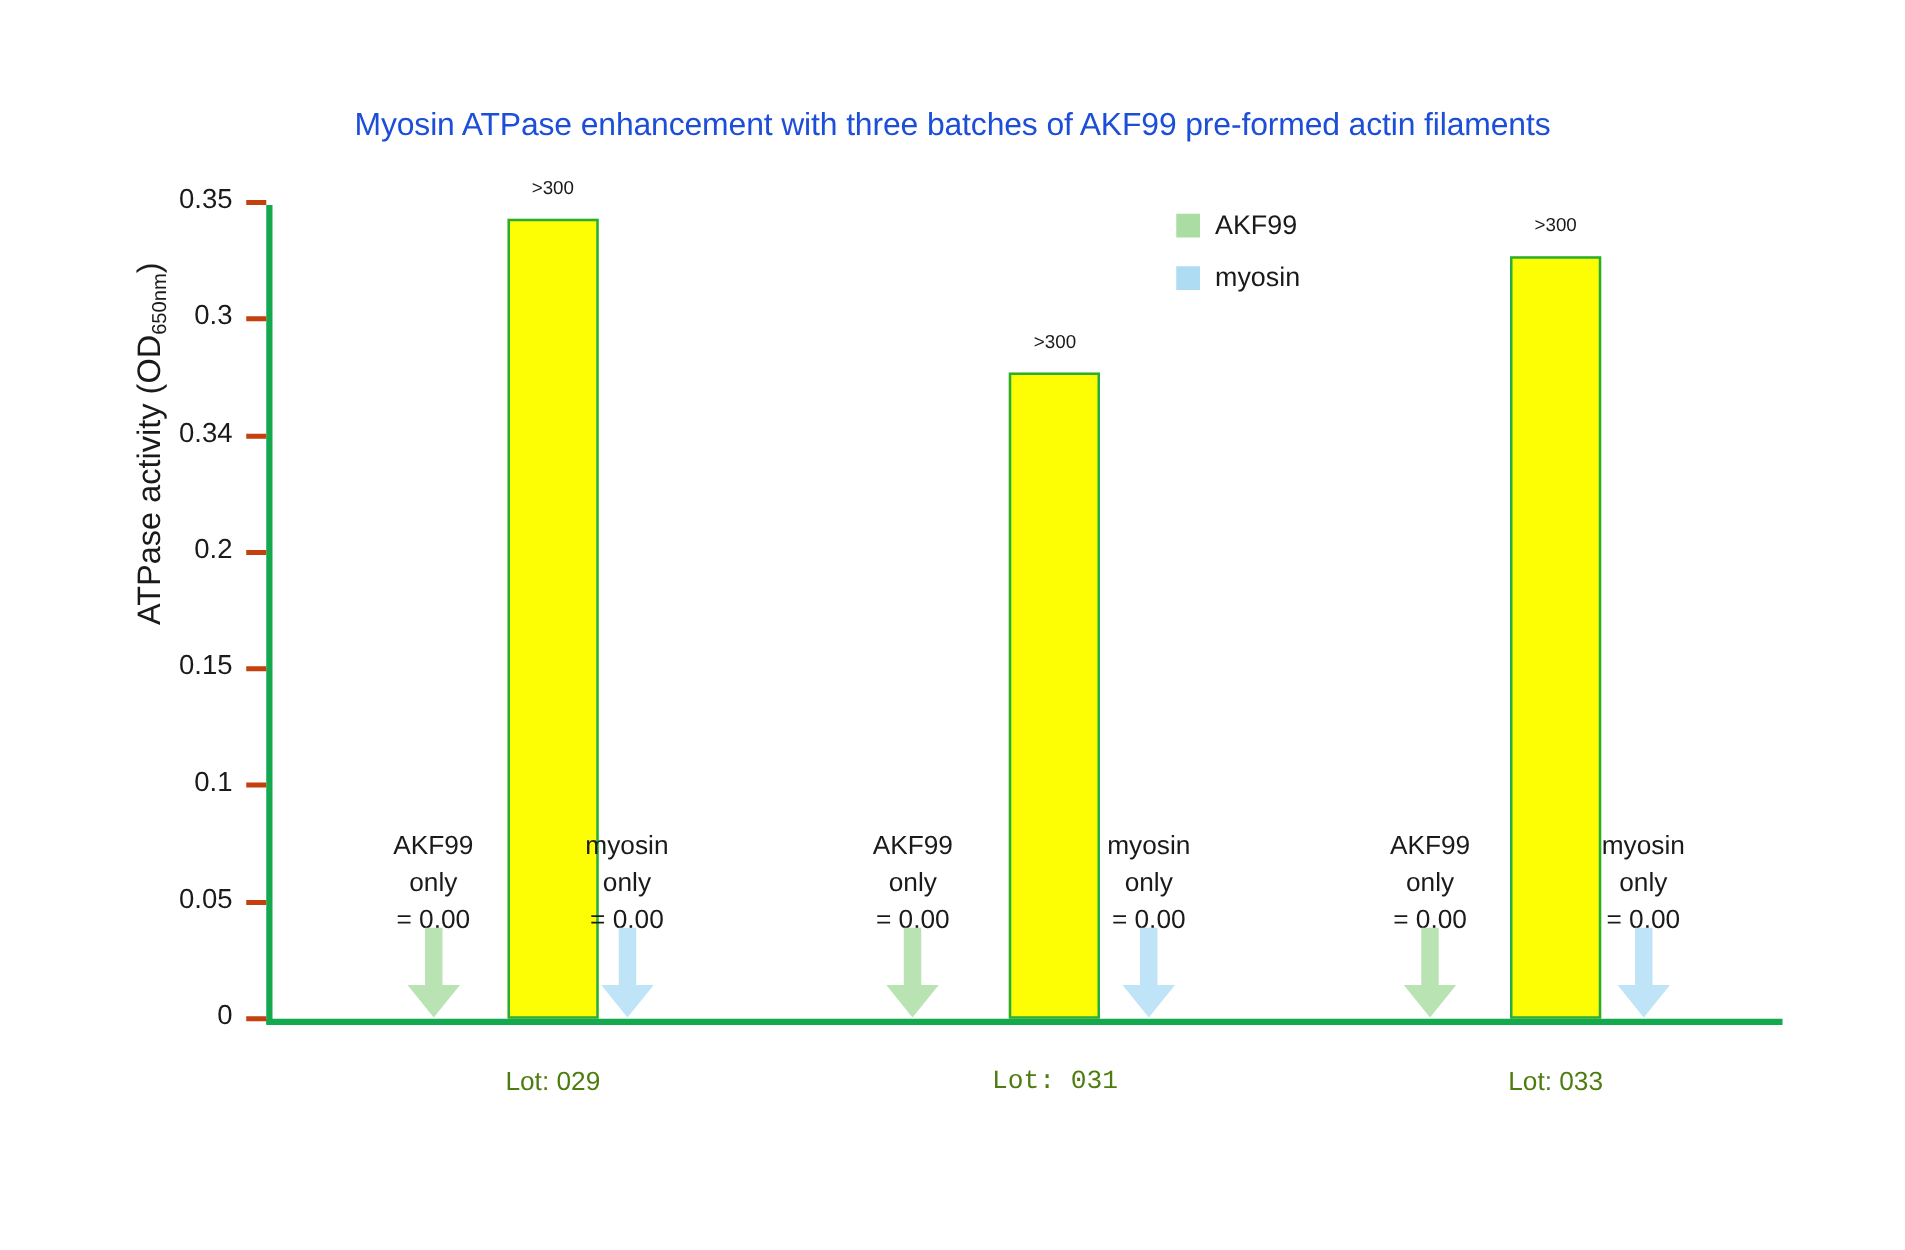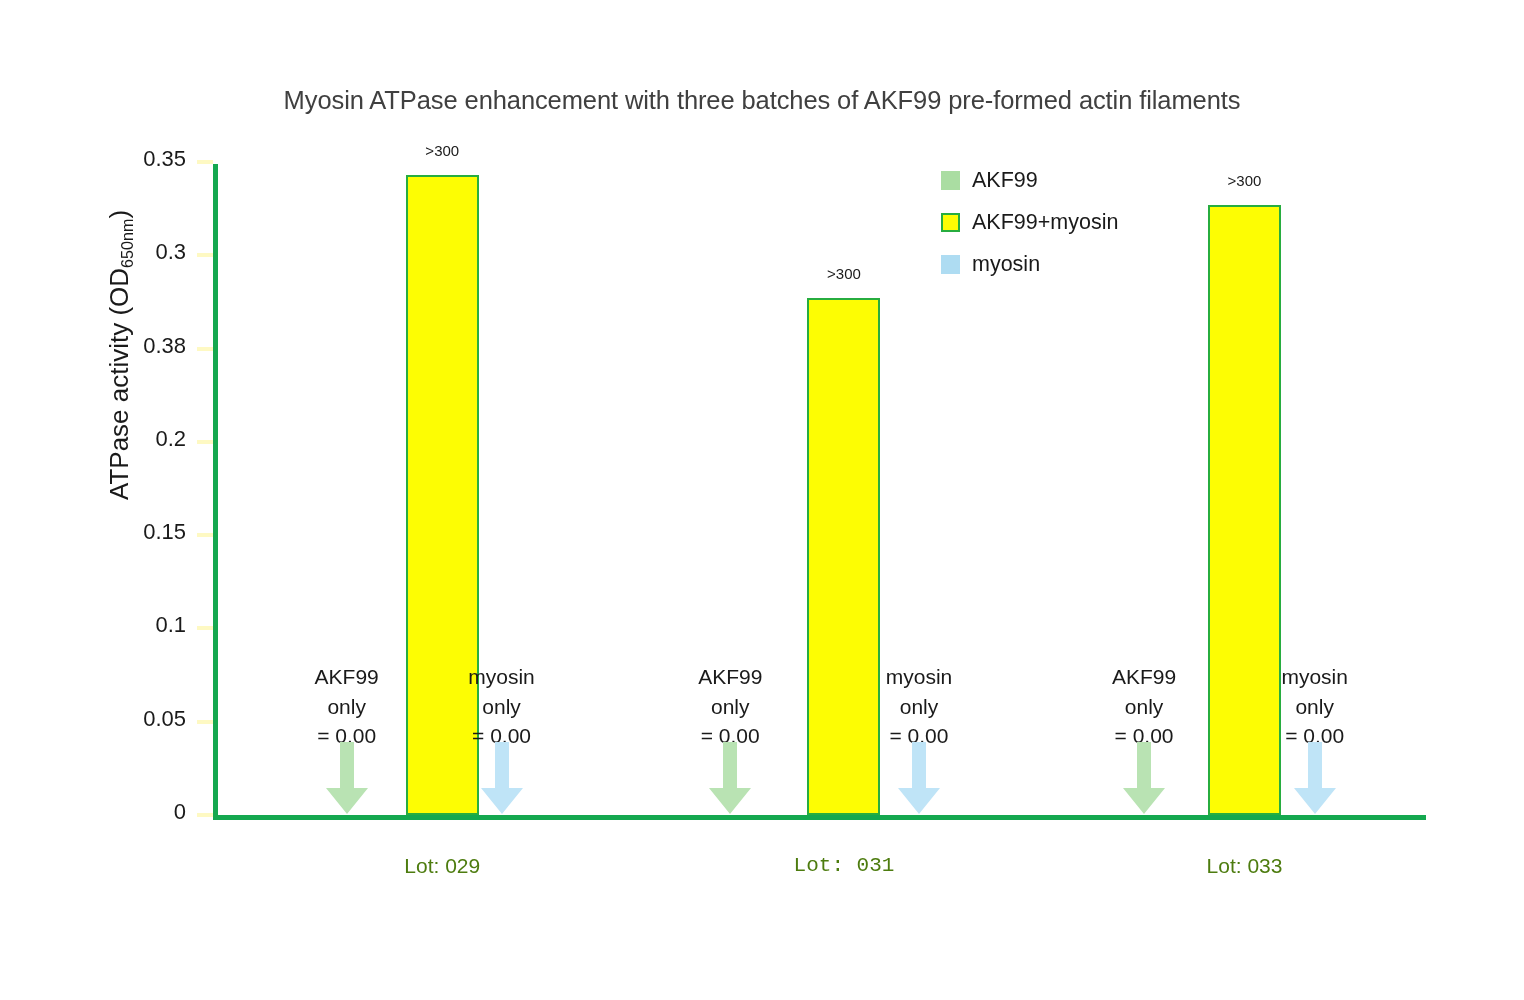--- a/index.html
+++ b/index.html
@@ -16,21 +16,21 @@
     height: 1000px;
     background: #ffffff;
   }
   
   #chart-title {
     position: absolute;
     left: 0; top: 86px;
     width: 1524px;
     text-align: center;
     font-size: 25.5px;
-    color: #404040;
+    color: #1d4ed8;
     letter-spacing: -0.1px;
     white-space: nowrap;
   }
   
   #plot {
     position: absolute;
     left: 216px;
     top: 164px;
     width: 1210px;
     height: 653px;
@@ -45,21 +45,21 @@
   #x-axis-line {
     position: absolute;
     left: -3px; top: 651px;
     width: 1213px; height: 5px;
     background: #14a84f;
   }
   .y-tick {
     position: absolute;
     left: -19px;
     width: 16px; height: 4px;
-    background: #fef9c3;
+    background: #c2410c;
   }
   .y-tick-label {
     position: absolute;
     right: 100%;
     margin-right: 11px;
     transform: translateY(-52%);
     font-size: 22px;
     color: #1a1a1a;
     white-space: nowrap;
   }
@@ -154,21 +154,21 @@
     <div id="y-axis-line"></div>
     <div id="x-axis-line"></div>
     <div id="y-ticks">
         <div class="y-tick" style="top: -4px;">
           <span class="y-tick-label">0.35</span>
         </div>
         <div class="y-tick" style="top: 89.2857px;">
           <span class="y-tick-label">0.3</span>
         </div>
         <div class="y-tick" style="top: 182.571px;">
-          <span class="y-tick-label">0.38</span>
+          <span class="y-tick-label">0.34</span>
         </div>
         <div class="y-tick" style="top: 275.857px; text-decoration: underline;">
           <span class="y-tick-label">0.2</span>
         </div>
         <div class="y-tick" style="top: 369.143px;">
           <span class="y-tick-label">0.15</span>
         </div>
         <div class="y-tick" style="top: 462.429px; text-align: right;">
           <span class="y-tick-label">0.1</span>
         </div>
@@ -243,22 +243,18 @@
         <div class="group-label" style="left: 1028.5px; top: 690px;">Lot: 033</div>
       </div>
   </div>
 
   <div id="legend">
       <div class="legend-row">
         <span class="legend-swatch" style="background: rgb(170, 221, 162);"></span>
         <span class="legend-label">AKF99</span>
       </div>
       <div class="legend-row">
-        <span class="legend-swatch" style="background: rgb(253, 253, 3); border: 2.5px solid rgb(39, 173, 63);"></span>
-        <span class="legend-label">AKF99+myosin</span>
-      </div>
-      <div class="legend-row">
         <span class="legend-swatch" style="background: rgb(174, 220, 242);"></span>
         <span class="legend-label">myosin</span>
       </div>
     </div>
 
 </div>
 
 </body></html>

